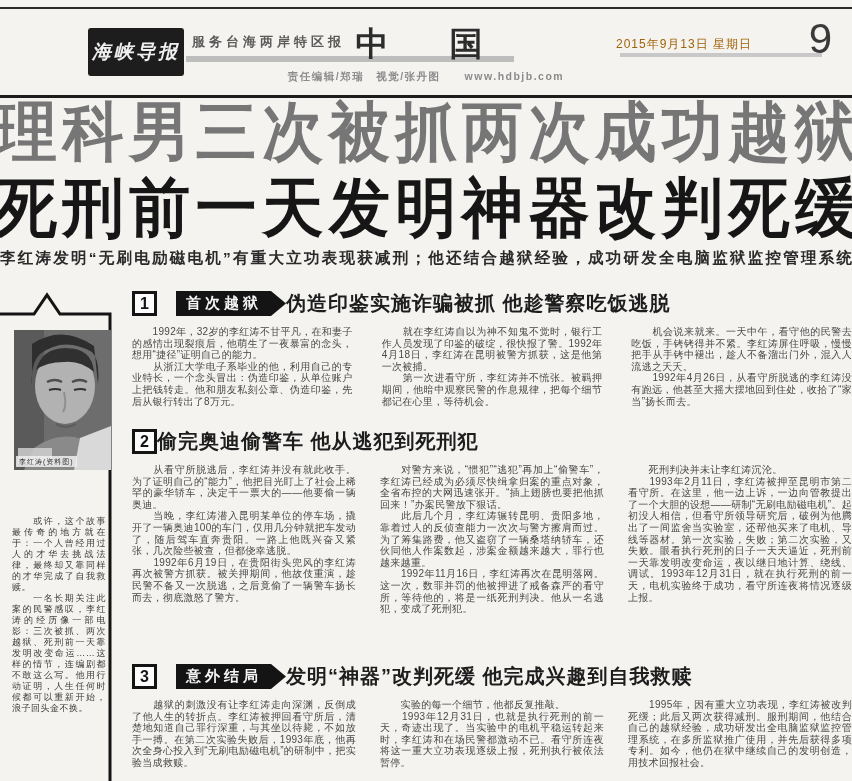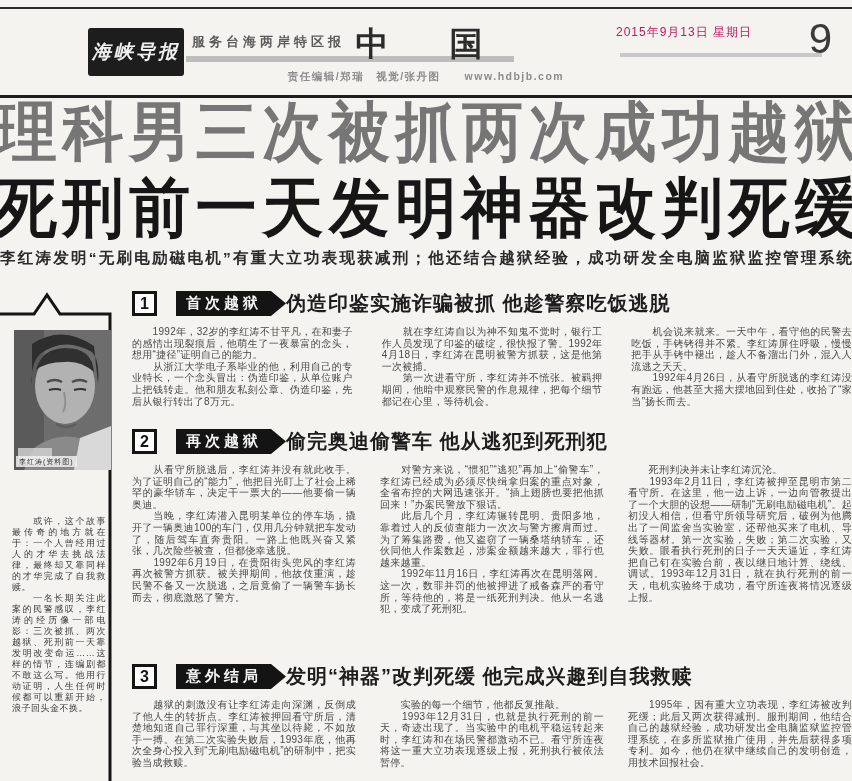--- a/index.html
+++ b/index.html
@@ -15,21 +15,21 @@
   .logo {
     position:absolute; left:88px; top:19px; width:96px; height:48px;
     background:#1d1d1d; color:#efefef; border-radius:3px;
     display:flex; align-items:center; justify-content:center;
     font-weight:bold; font-style:italic; font-size:19px; letter-spacing:3px;
   }
   .slogan { position:absolute; left:192px; top:24px; font-size:13px; font-weight:bold; color:#5a5a5a; letter-spacing:4px;font-family:Liberation Serif, serif; }
   .gray-rule-1 { position:absolute; left:186px; top:47px; width:328px; height:6px; background:#bdbdbd; }
   .gray-rule-2 { position:absolute; left:620px; top:44px; width:202px; height:4px; background:#c8c8c8; }
   .mast-center { position:absolute; left:0; right:0; top:13px; text-align:center; font-size:33px; font-weight:600; color:#2c2c2c; letter-spacing:14px; }
-  .date { position:absolute; left:616px; top:15px; font-size:12px; color:#be185d; letter-spacing:1px; }
+  .date { position:absolute; left:616px; top:27px; font-size:12px; color:#a16207; letter-spacing:1px; }
   .pageno { position:absolute; right:20px; top:6px; font-size:42px; font-weight:300; color:#3a3a3a; }
   .editor-row { position:absolute; left:0; right:0; top:61px; text-align:center; font-size:10.5px; color:#8b8b8b; letter-spacing:1.5px;font-weight:bold; }
   .head-bottom-line { position:absolute; top:86px; left:0; right:0; height:3px; background:#1d1d1d; }
   
   .hl { position:absolute; left:-4px; width:860px; font-weight:900;
         text-align:justify; text-align-last:justify; line-height:1.08;
         font-size:61px; letter-spacing:0; transform:scaleY(1.06); }
   .hl1 { top:100px; color:#767676; }
   .hl2 { top:176px; color:#161616; }
   .subhead { position:absolute; top:248px; left:0; width:852px;
@@ -127,32 +127,31 @@
         <div class="body-col">　　就在李红涛自以为神不知鬼不觉时，银行工作人员发现了印鉴的破绽，很快报了警。1992年4月18日，李红涛在昆明被警方抓获，这是他第一次被捕。
 　　第一次进看守所，李红涛并不慌张。被羁押期间，他暗中观察民警的作息规律，把每个细节都记在心里，等待机会。</div>
         <div class="body-col">　　机会说来就来。一天中午，看守他的民警去吃饭，手铐铐得并不紧。李红涛屏住呼吸，慢慢把手从手铐中褪出，趁人不备溜出门外，混入人流逃之夭夭。
 　　1992年4月26日，从看守所脱逃的李红涛没有跑远，他甚至大摇大摆地回到住处，收拾了“家当”扬长而去。</div>
       </div>
     </section>
 
     <section class="section sec2">
       <div class="sec-head">
         <div class="sec-num">2</div>
-        <div class="sec-ribbon">再次越狱</div>
         <div class="sec-title">偷完奥迪偷警车  他从逃犯到死刑犯</div>
       </div>
       <div class="sec-body">
         <div class="body-col">　　从看守所脱逃后，李红涛并没有就此收手。为了证明自己的“能力”，他把目光盯上了社会上稀罕的豪华轿车，决定干一票大的——他要偷一辆奥迪。
 　　当晚，李红涛潜入昆明某单位的停车场，撬开了一辆奥迪100的车门，仅用几分钟就把车发动了，随后驾车直奔贵阳。一路上他既兴奋又紧张，几次险些被查，但都侥幸逃脱。
 　　1992年6月19日，在贵阳街头兜风的李红涛再次被警方抓获。被关押期间，他故伎重演，趁民警不备又一次脱逃，之后竟偷了一辆警车扬长而去，彻底激怒了警方。</div>
         <div class="body-col">　　对警方来说，“惯犯”“逃犯”再加上“偷警车”，李红涛已经成为必须尽快缉拿归案的重点对象，全省布控的大网迅速张开。“插上翅膀也要把他抓回来！”办案民警放下狠话。
 　　此后几个月，李红涛辗转昆明、贵阳多地，靠着过人的反侦查能力一次次与警方擦肩而过。为了筹集路费，他又盗窃了一辆桑塔纳轿车，还伙同他人作案数起，涉案金额越来越大，罪行也越来越重。
 　　1992年11月16日，李红涛再次在昆明落网。这一次，数罪并罚的他被押进了戒备森严的看守所，等待他的，将是一纸死刑判决。他从一名逃犯，变成了死刑犯。</div>
         <div class="body-col">　　死刑判决并未让李红涛沉沦。
-　　1993年2月11日，李红涛被押至昆明市第二看守所。在这里，他一边上诉，一边向管教提出了一个大胆的设想——研制“无刷电励磁电机”。起初没人相信，但看守所领导研究后，破例为他腾出了一间监舍当实验室，还帮他买来了电机、导线等器材。第一次实验，失败；第二次实验，又失败。眼看执行死刑的日子一天天逼近，李红涛把自己钉在实验台前，夜以继日地计算、绕线、调试。1993年12月31日，就在执行死刑的前一天，电机实验终于成功，看守所连夜将情况逐级上报。</div>
+　　1993年2月11日，李红涛被押至昆明市第二看守所。在这里，他一边上诉，一边向管教提出了一个大胆的设想——研制“无刷电励磁电机”。起初没人相信，但看守所领导研究后，破例为他腾出了一间监舍当实验室，还帮他买来了电机、导线等器材。第一次实验，失败；第二次实验，又失败。眼看执行死刑的日子一天天逼近，死刑前一天靠发明改变命运，夜以继日地计算、绕线、调试。1993年12月31日，就在执行死刑的前一天，电机实验终于成功，看守所连夜将情况逐级上报。</div>
       </div>
     </section>
 
     <section class="section sec3">
       <div class="sec-head">
         <div class="sec-num">3</div>
         <div class="sec-ribbon">意外结局</div>
         <div class="sec-title">发明“神器”改判死缓  他完成兴趣到自我救赎</div>
       </div>
       <div class="sec-body">

